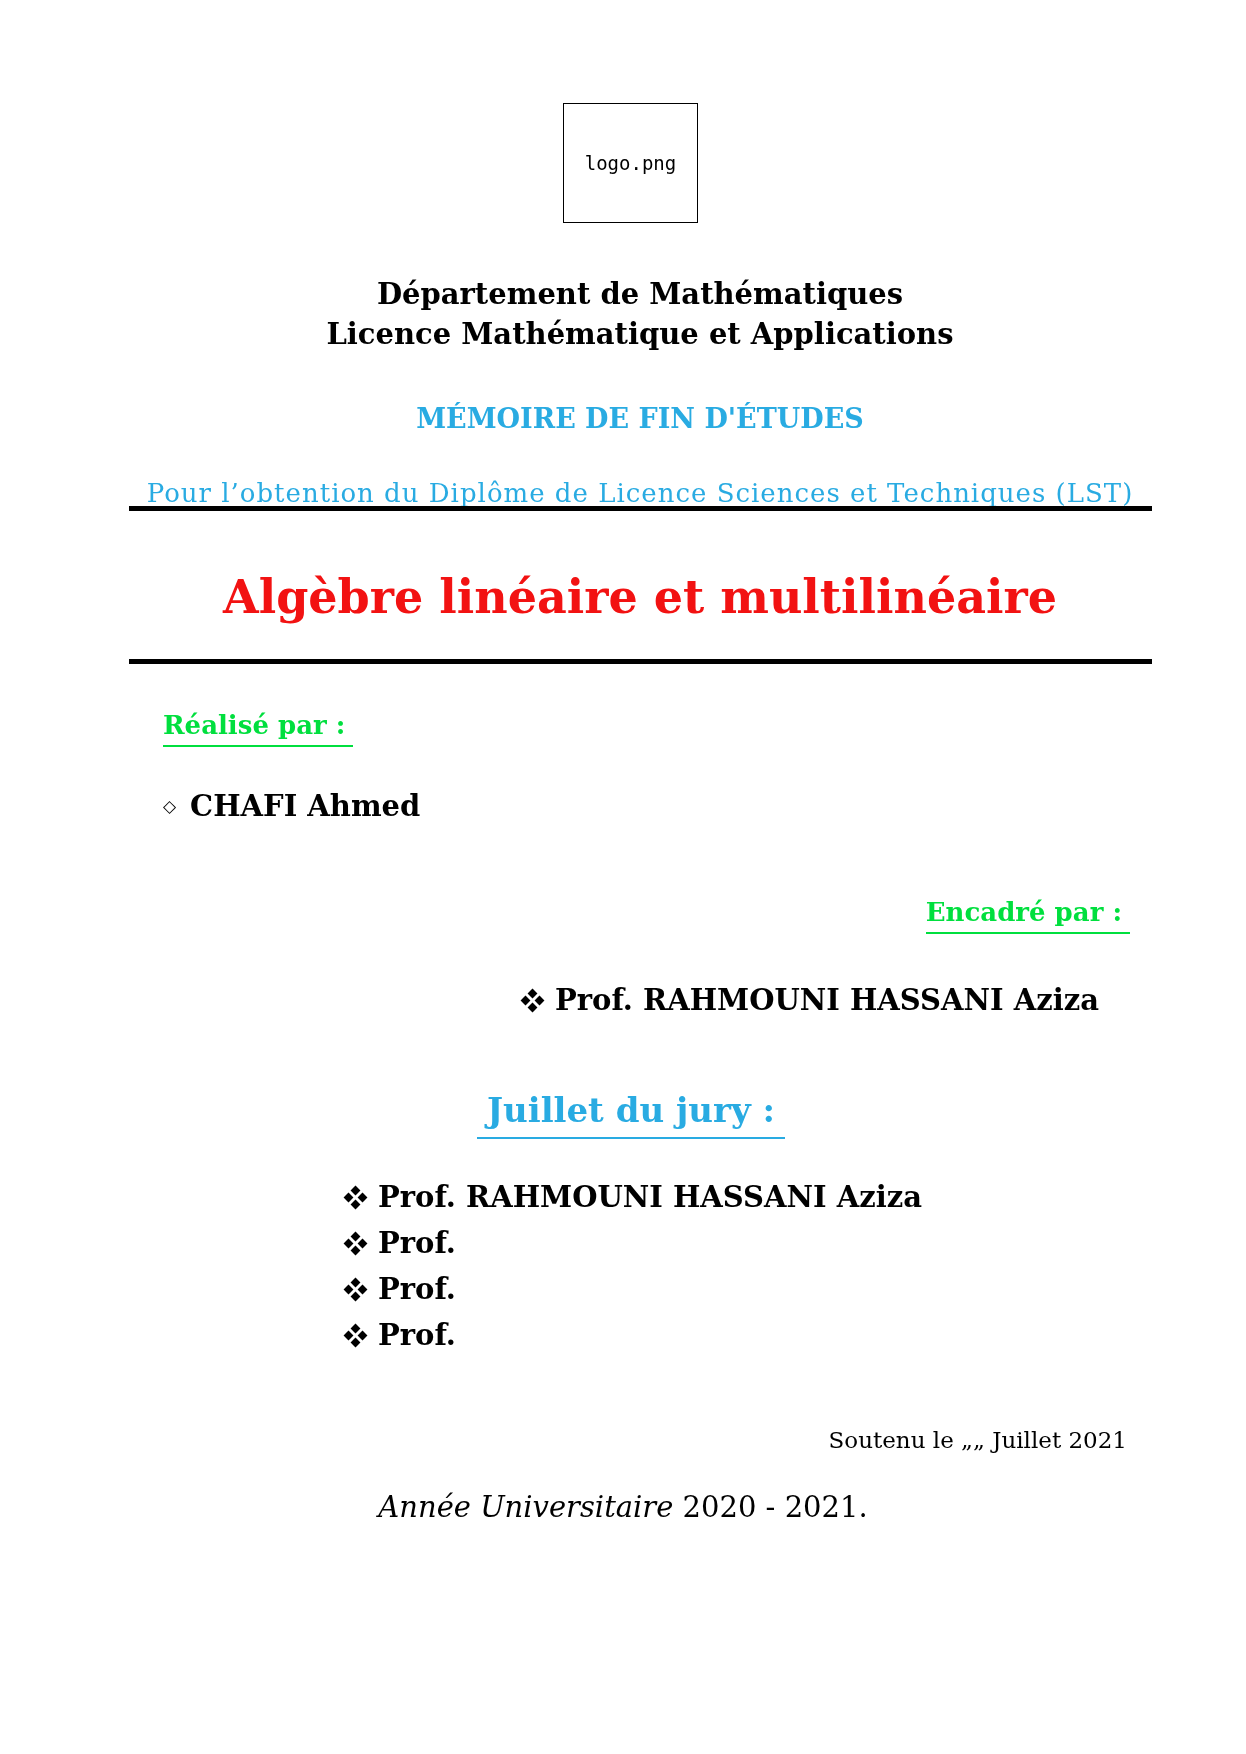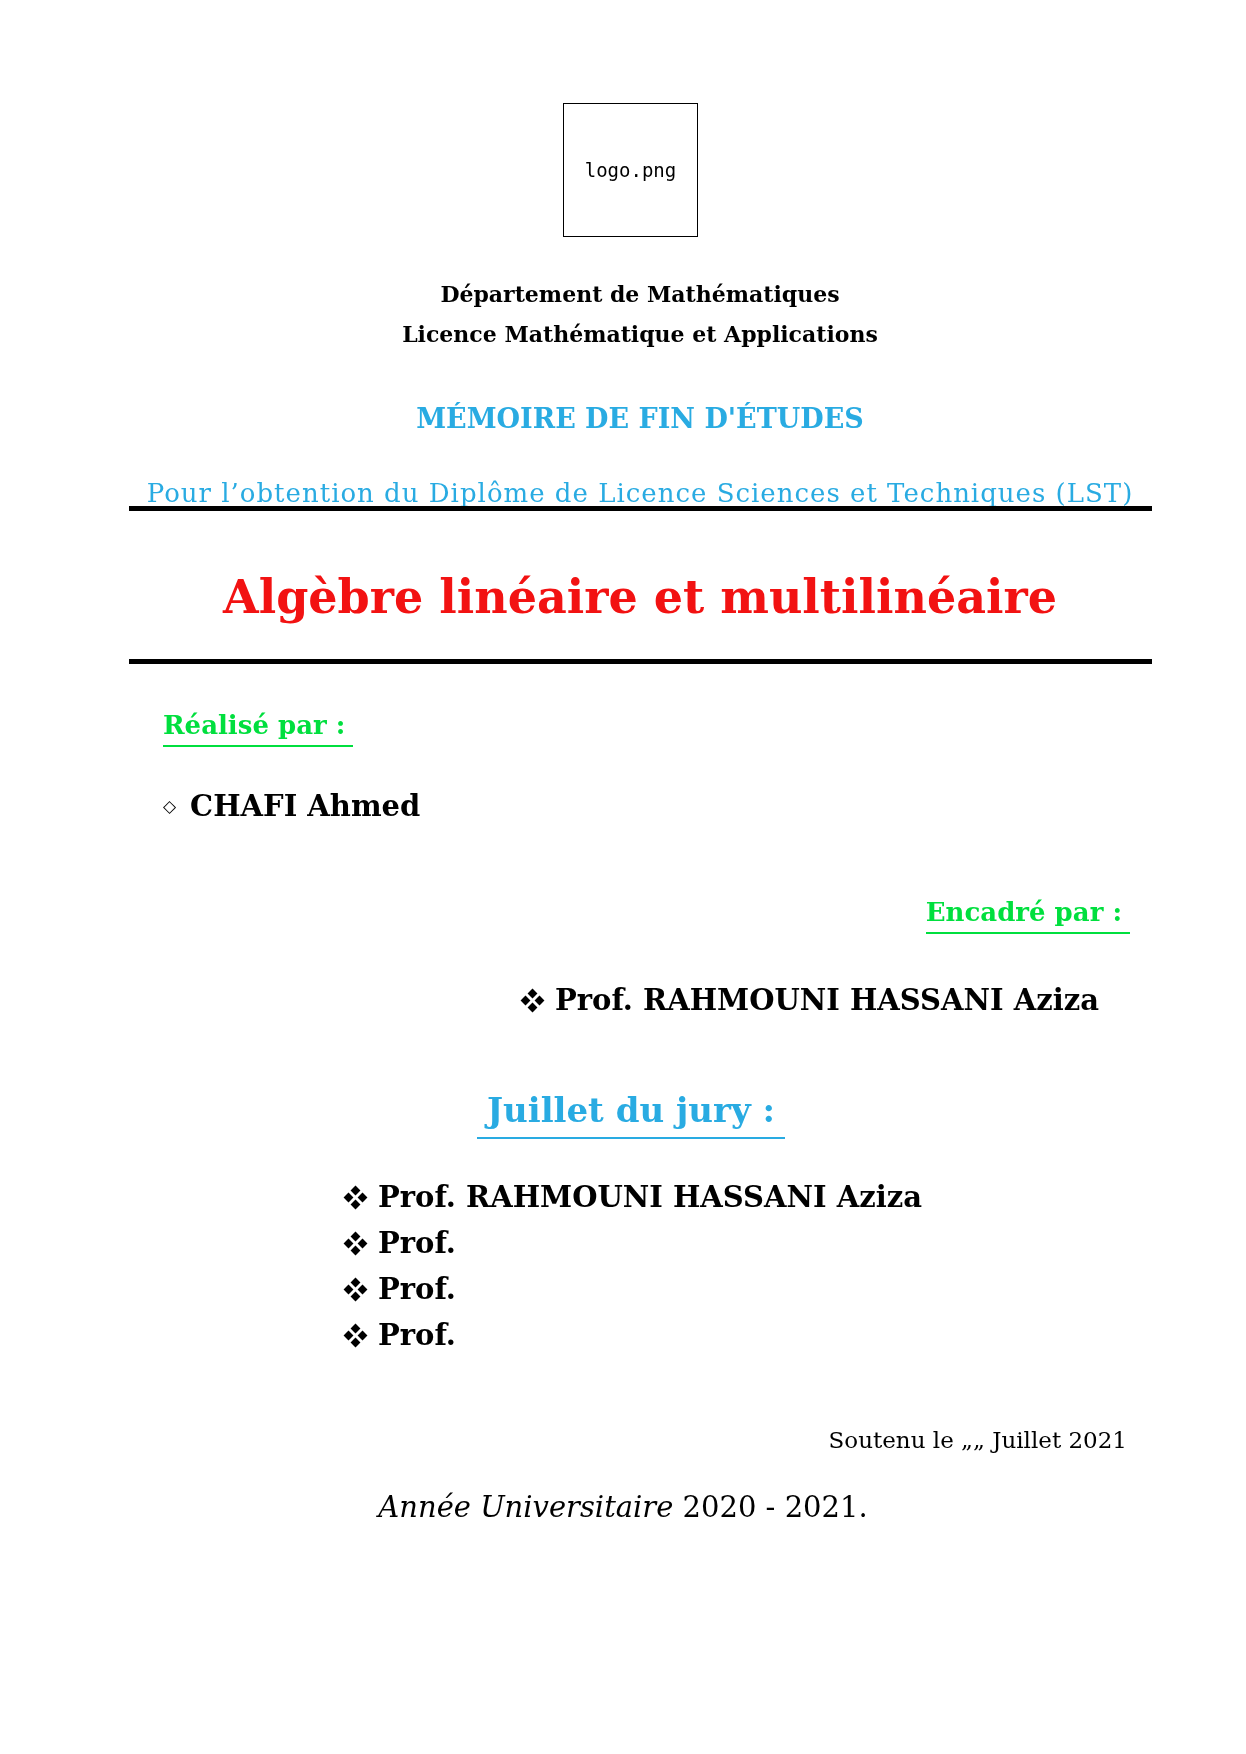--- a/index.html
+++ b/index.html
@@ -14,32 +14,32 @@
     position:relative;
     width:1246px; height:1754px;
     background:#ffffff;
     font-family:"DejaVu Serif", serif;
     color:var(--ink);
     overflow:hidden;
   }
   
   .logo-box{
     position:absolute; left:563px; top:103px;
-    width:135px; height:134px;
+    width:135px; height:120px;
     border:1.5px solid #000;
     display:flex; align-items:center; justify-content:center;
   }
   .logo-text{
     font-family:"DejaVu Sans Mono", monospace;
     font-size:19px; color:#000;
   }
   
   .centerband{ position:absolute; left:34px; width:1212px; text-align:center; }
 
-  .dept-block{ top:274px; font-weight:bold; font-size:22px; line-height:40px; }
+  .dept-block{ top:274px; font-weight:bold; font-size:29px; line-height:40px; }
 
   .memoire-heading{ top:402px; font-weight:bold; font-size:27px; line-height:34px; color:var(--cyan); }
   .memoire-sub{ top:444px; font-size:26px; line-height:34px; color:var(--cyan); letter-spacing:1px;margin-top:32px; }
 
   .rule{ position:absolute; left:129px; width:1023px; height:5px; background:#000; }
   .rule-1{ top:506px; }
   .rule-2{ top:659px; }
 
   .main-title{ top:569px; font-weight:bold; font-size:46px; line-height:56px; color:var(--red); }
 

